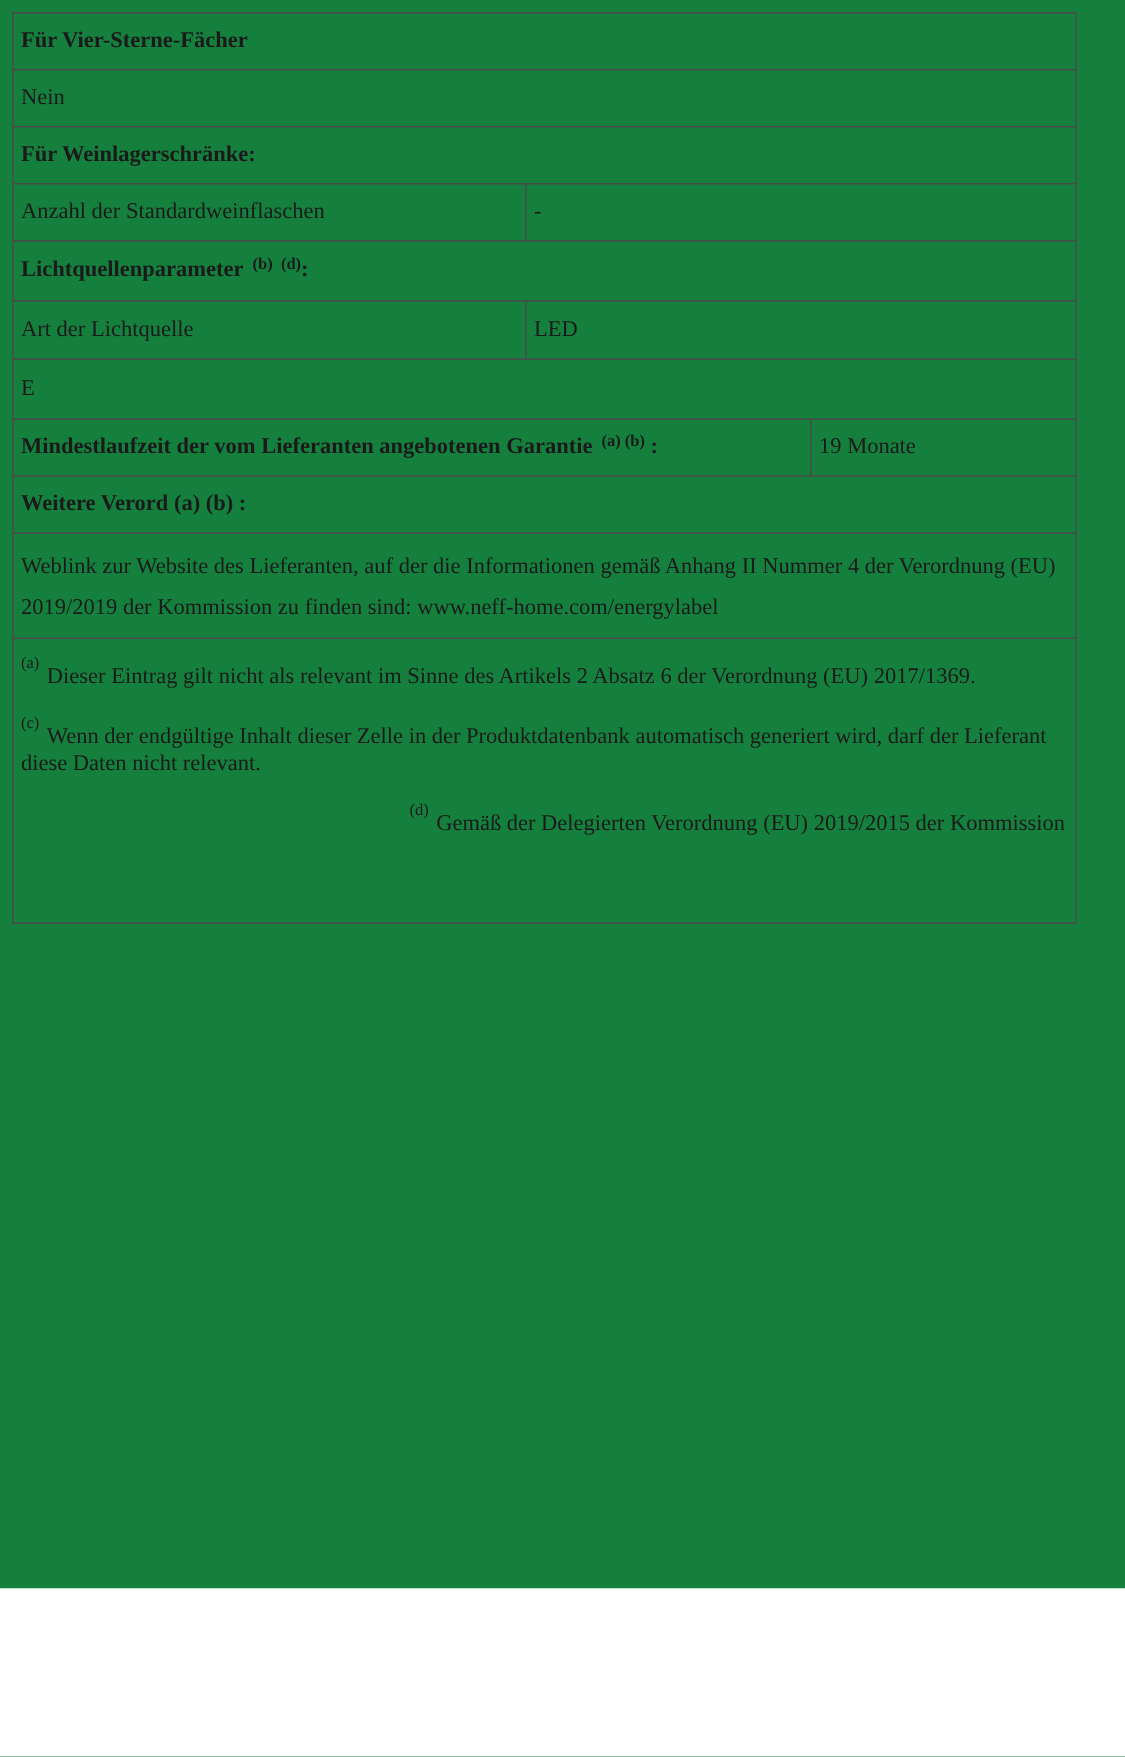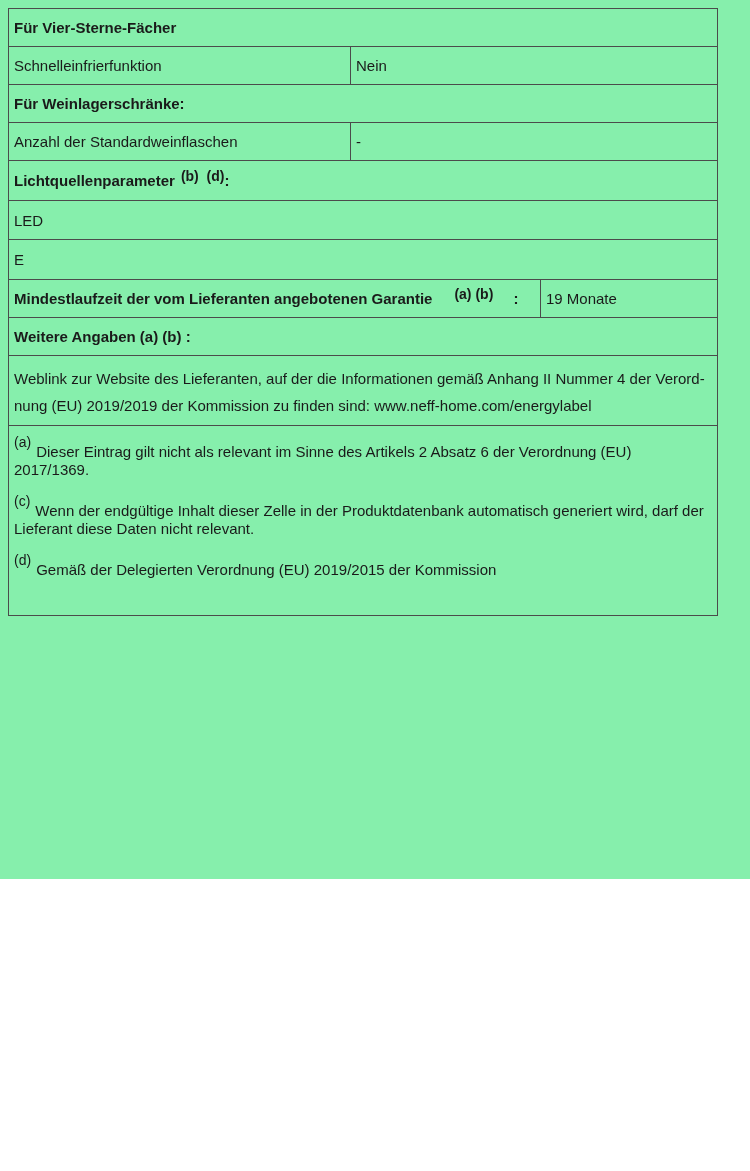--- a/index.html
+++ b/index.html
@@ -1,22 +1,22 @@
 <!DOCTYPE html>
 <html><head>
 <meta charset="utf-8">
 <style>
   * { margin: 0; padding: 0; box-sizing: border-box; }
   html, body { background: #ffffff; }
   .page {
     position: relative;
     width: 750px;
-    height: 879px;
-    background: #86efac;
-    font-family: Liberation Sans, sans-serif;
+    height: 1059px;
+    background: #15803d;
+    font-family: Liberation Serif, serif;
     font-size: 15px;
     color: #1a1a1a;
     overflow: hidden;
   }
   .datatable {
     position: absolute;
     left: 8px;
     top: 8px;
     width: 710px;
     border: 1px solid #4b4b4b;
@@ -34,43 +34,43 @@
     display: flex;
     align-items: center;
     padding: 2px 6px 2px 5px;
   }
   .c-full { width: 100%; }
   .c-label {
     width: 342px;
     flex: none;
     border-right: 1px solid #4b4b4b;
   }
-  .row.wide .c-label { width: 532px; gap: 16px; }
+  .row.wide .c-label { width: 532px; }
   .c-value { flex: 1; }
   .b { font-weight: bold; }
   sup.fn {
-    font-size: 14px;
+    font-size: 11px;
     position: relative;
     top: -5px;
     white-space: pre;
   }
   .cell sup.fn { margin-left: 6px; }
   .textcell {
     display: block;
     padding: 9px 7px 6px 5px;
     line-height: 27px;
   }
   .footnotes {
     display: block;
     height: 189px;
     padding: 11px 7px 6px 5px;
     line-height: 18px;
   }
   .footnotes p { margin: 0 0 17px 0; }
-  .footnotes p:last-child { margin-bottom: 0; }
+  .footnotes p:last-child { margin-bottom: 0; text-align: right; }
   .footnotes sup.fn { margin-right: 5px; top: -4px; }
   .suffix { white-space: pre; }
   .page-footer {
     position: absolute;
     left: 8px;
     top: 1143px;
     width: 710px;
     height: 20px;
   }
   .page-footer .pagenum {
@@ -91,23 +91,20 @@
 
   <div class="datatable">
 
     <div class="row h38">
       <div class="cell c-full">
         <span class="b">Für Vier-Sterne-Fächer</span>
       </div>
     </div>
 
     <div class="row h38">
-      <div class="cell c-label">
-        <span>Schnelleinfrierfunktion</span>
-      </div>
       <div class="cell c-value">
         <span>Nein</span>
       </div>
     </div>
 
     <div class="row h38">
       <div class="cell c-full">
         <span class="b">Für Weinlagerschränke:</span>
       </div>
     </div>
@@ -123,20 +120,23 @@
 
     <div class="row h40">
       <div class="cell c-full">
         <span class="b">Lichtquellenparameter</span>
           <sup class="fn b">(b) &nbsp;(d)</sup>
           <span class="b suffix">:</span>
       </div>
     </div>
 
     <div class="row h39">
+      <div class="cell c-label">
+        <span>Art der Lichtquelle</span>
+      </div>
       <div class="cell c-value">
         <span>LED</span>
       </div>
     </div>
 
     <div class="row h40">
       <div class="cell c-value">
         <span>E</span>
       </div>
     </div>
@@ -147,21 +147,21 @@
           <sup class="fn b">(a) (b)</sup>
           <span class="b suffix">&nbsp;:</span>
       </div>
       <div class="cell c-value">
         <span>19 Monate</span>
       </div>
     </div>
 
     <div class="row h38">
       <div class="cell c-full">
-        <span class="b">Weitere Angaben (a) (b) :</span>
+        <span class="b">Weitere Verord (a) (b) :</span>
       </div>
     </div>
 
     <div class="row">
       <div class="textcell c-full">Weblink zur Website des Lieferanten, auf der die Informationen gemäß Anhang II Nummer 4 der Verord­nung (EU) 2019/2019 der Kommission zu finden sind: www.neff-home.com/energylabel</div>
     </div>
 
     <div class="row">
       <div class="footnotes c-full">
         <p><sup class="fn">(a)</sup><span>Dieser Eintrag gilt nicht als relevant im Sinne des Artikels 2 Absatz 6 der Verordnung (EU) 2017/1369.</span></p>

